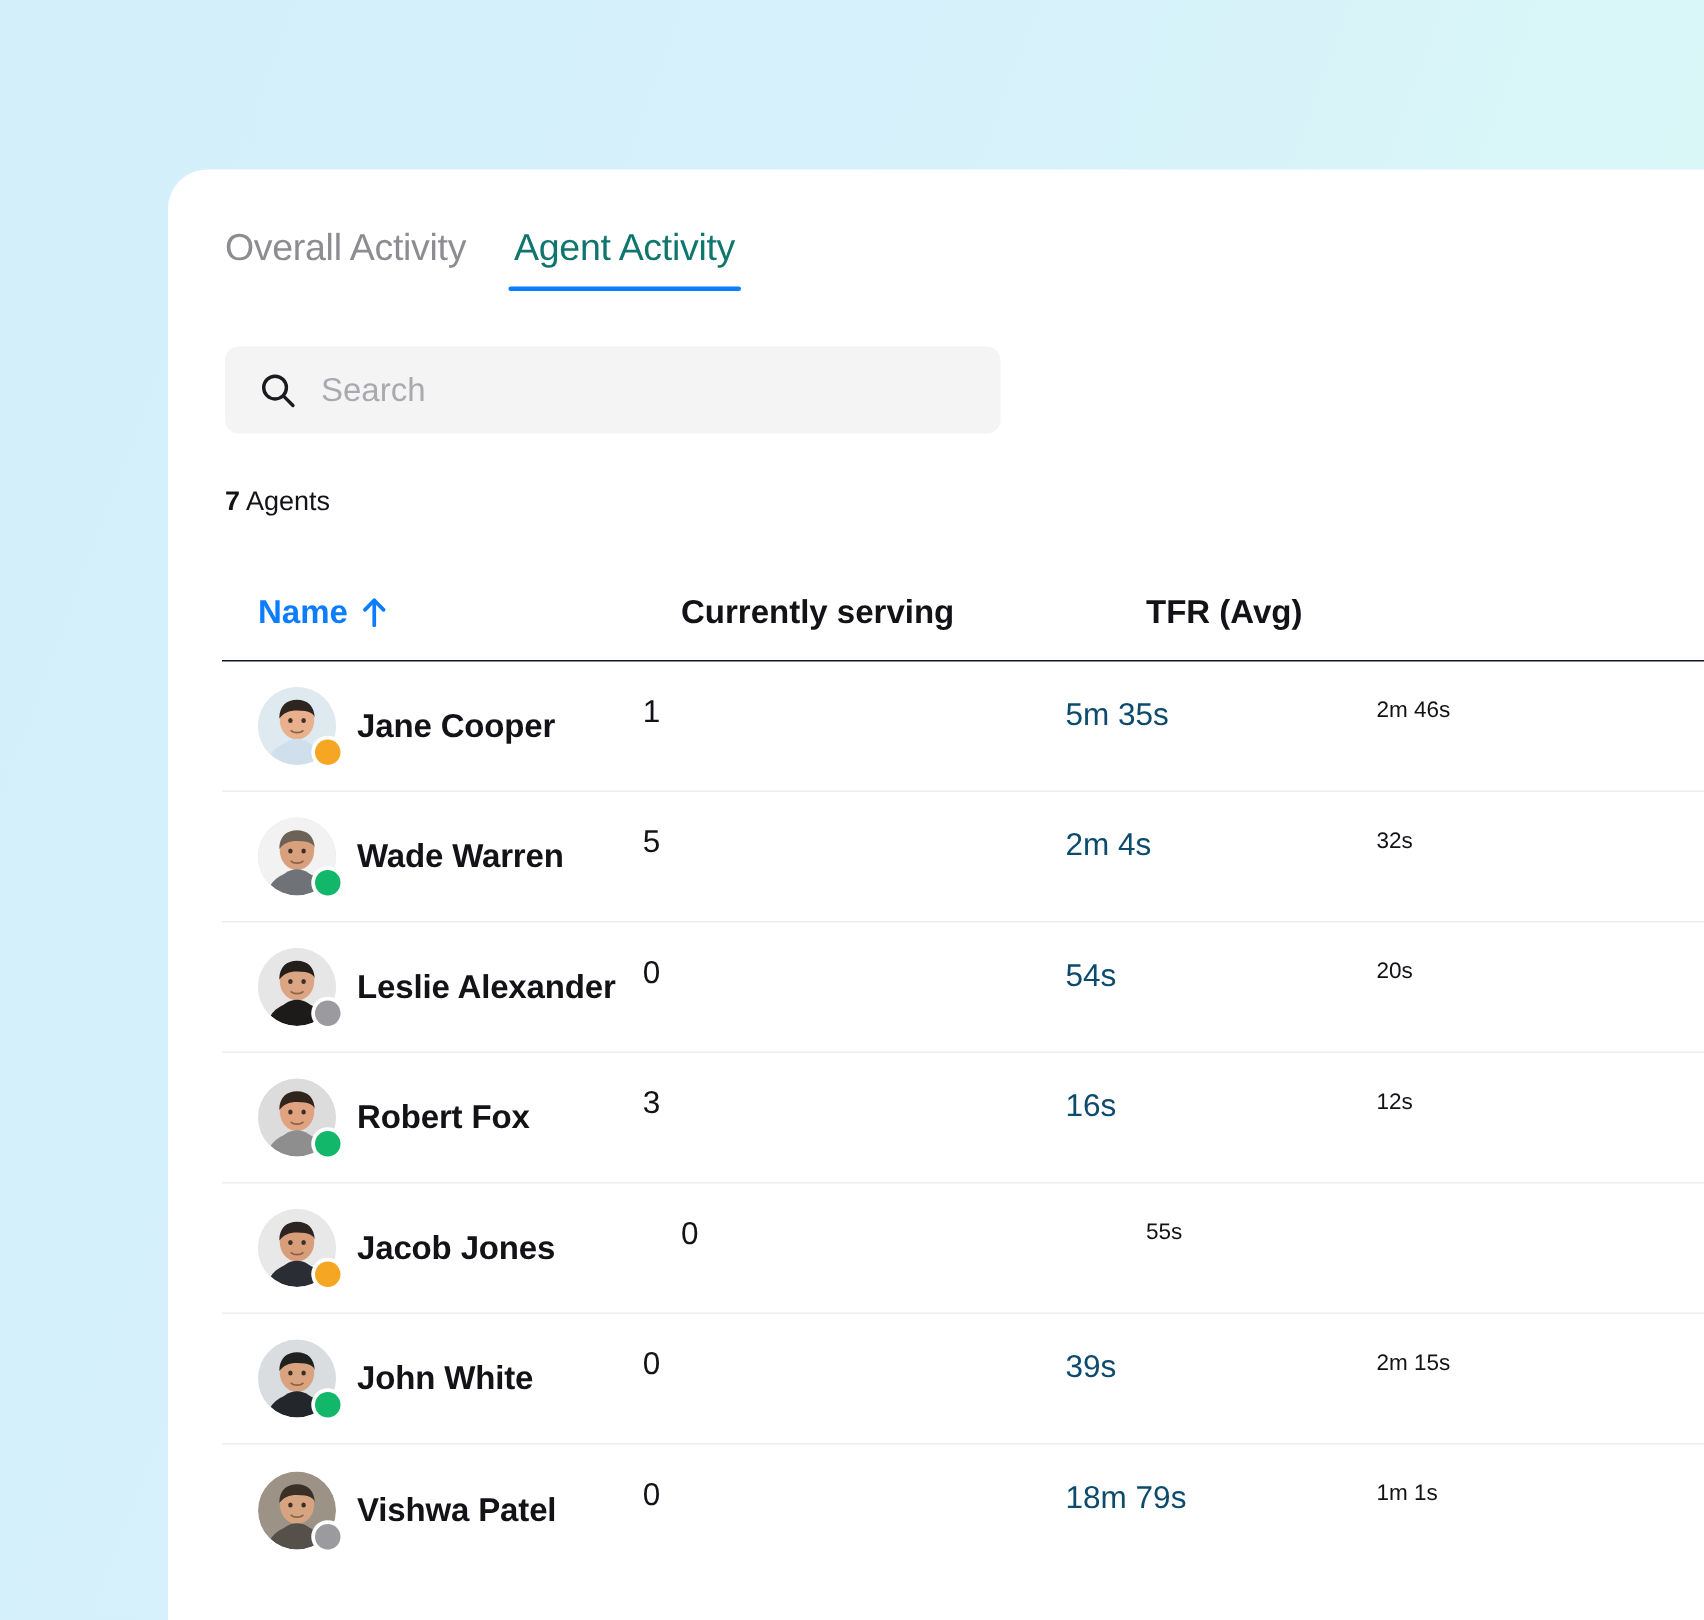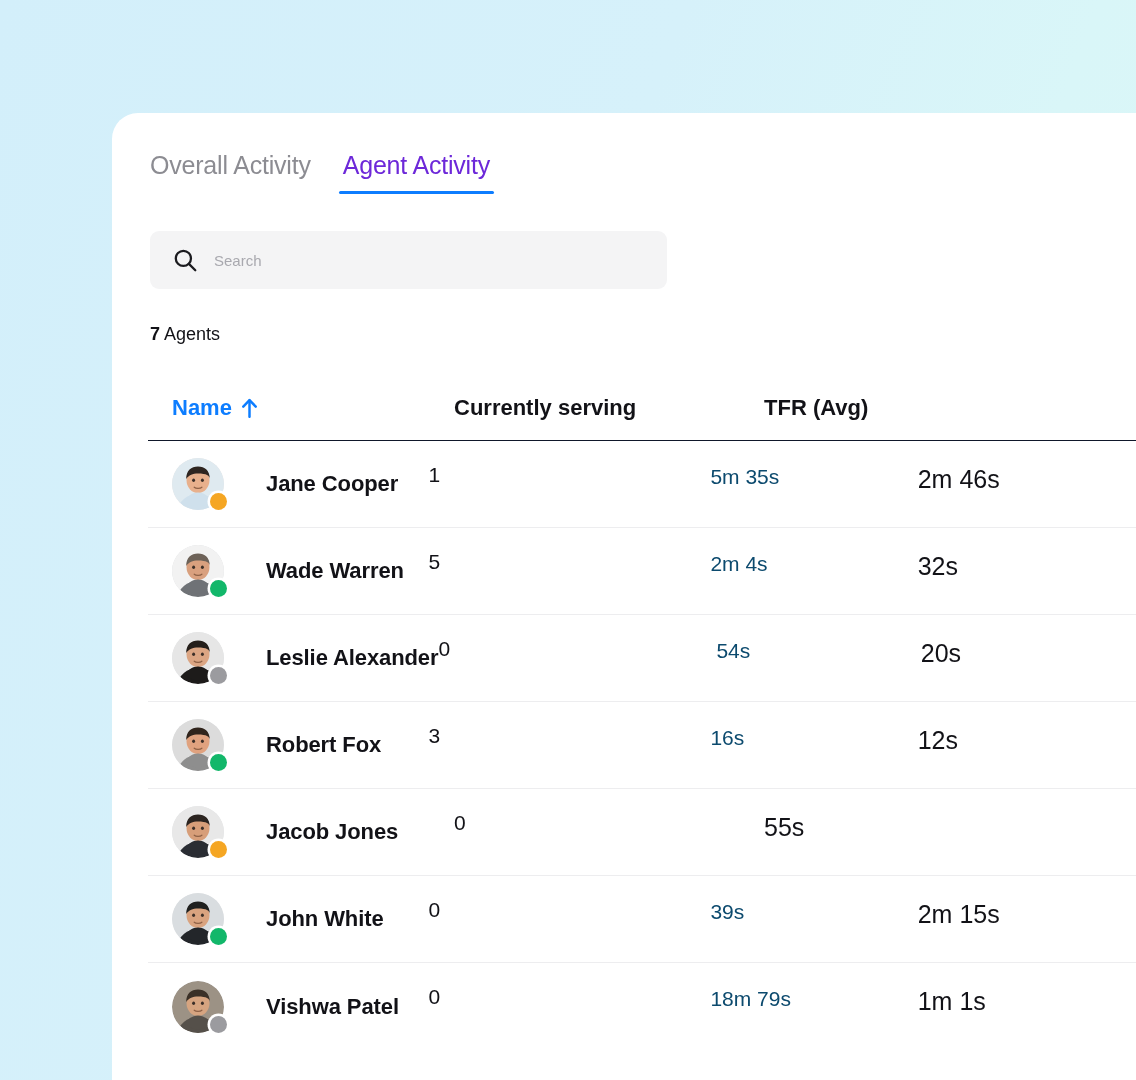--- a/index.html
+++ b/index.html
@@ -38,21 +38,21 @@
   }
   .tab {
     font-size: 25px;
     letter-spacing: -0.2px;
     padding-bottom: 14px;
     cursor: pointer;
     white-space: nowrap;
     position: relative;
   }
   .tab.inactive { color: #8c8c92; }
-  .tab.active   { color: #6d28d9; margin-left: 28px; padding-left: 0; }
+  .tab.active   { color: #0f766e; margin-left: 28px; padding-left: 0; }
   .tab.active .underline {
     position: absolute;
     left: 0;
     right: 0;
     bottom: 0;
     height: 3.5px;
     background: #0d7dff;
     border-radius: 2px;
   }
   .tab.active .tab-label { padding: 0 4px; }
@@ -69,21 +69,21 @@
     display: flex;
     align-items: center;
     padding-left: 22px;
   }
   .search-icon { width: 26px; height: 26px; flex: 0 0 auto; display:block; }
   .search-input {
     border: none;
     outline: none;
     background: transparent;
     font-family: inherit;
-    font-size: 15px;
+    font-size: 22px;
     color: #8b5cf6;
     margin-left: 16px;
     width: 420px;
     height: 100%;
   }
   .search-input::placeholder { color: #a9a9af; }
 
   
   .count {
     position: absolute;
@@ -133,21 +133,20 @@
     height: 87px;
     border-bottom: 1px solid #ededef;
   }
   .row:last-child { border-bottom: none; }
 
   .cell-name {
     width: 306px;
     padding-left: 24px;
     display: flex;
     align-items: center;
-    gap: 28px;
   }
   .avatar-wrap {
     position: relative;
     width: 52px;
     height: 52px;
     flex: 0 0 auto;
   }
   .avatar {
     width: 52px;
     height: 52px;
@@ -188,21 +187,21 @@
   .cell-tfr {
     width: 228px;
     font-size: 21px;
     color: #0c4a6e;
     align-self: flex-start;
     padding-top: 24px;
     white-space: nowrap;
   }
   .cell-ttr {
     width: 240px;
-    font-size: 25px;
+    font-size: 15px;
     color: #121217;
     align-self: flex-start;
     padding-top: 24px;
     white-space: nowrap;
   }
 </style>
 </head>
 <body>
 
 <div id="card">

